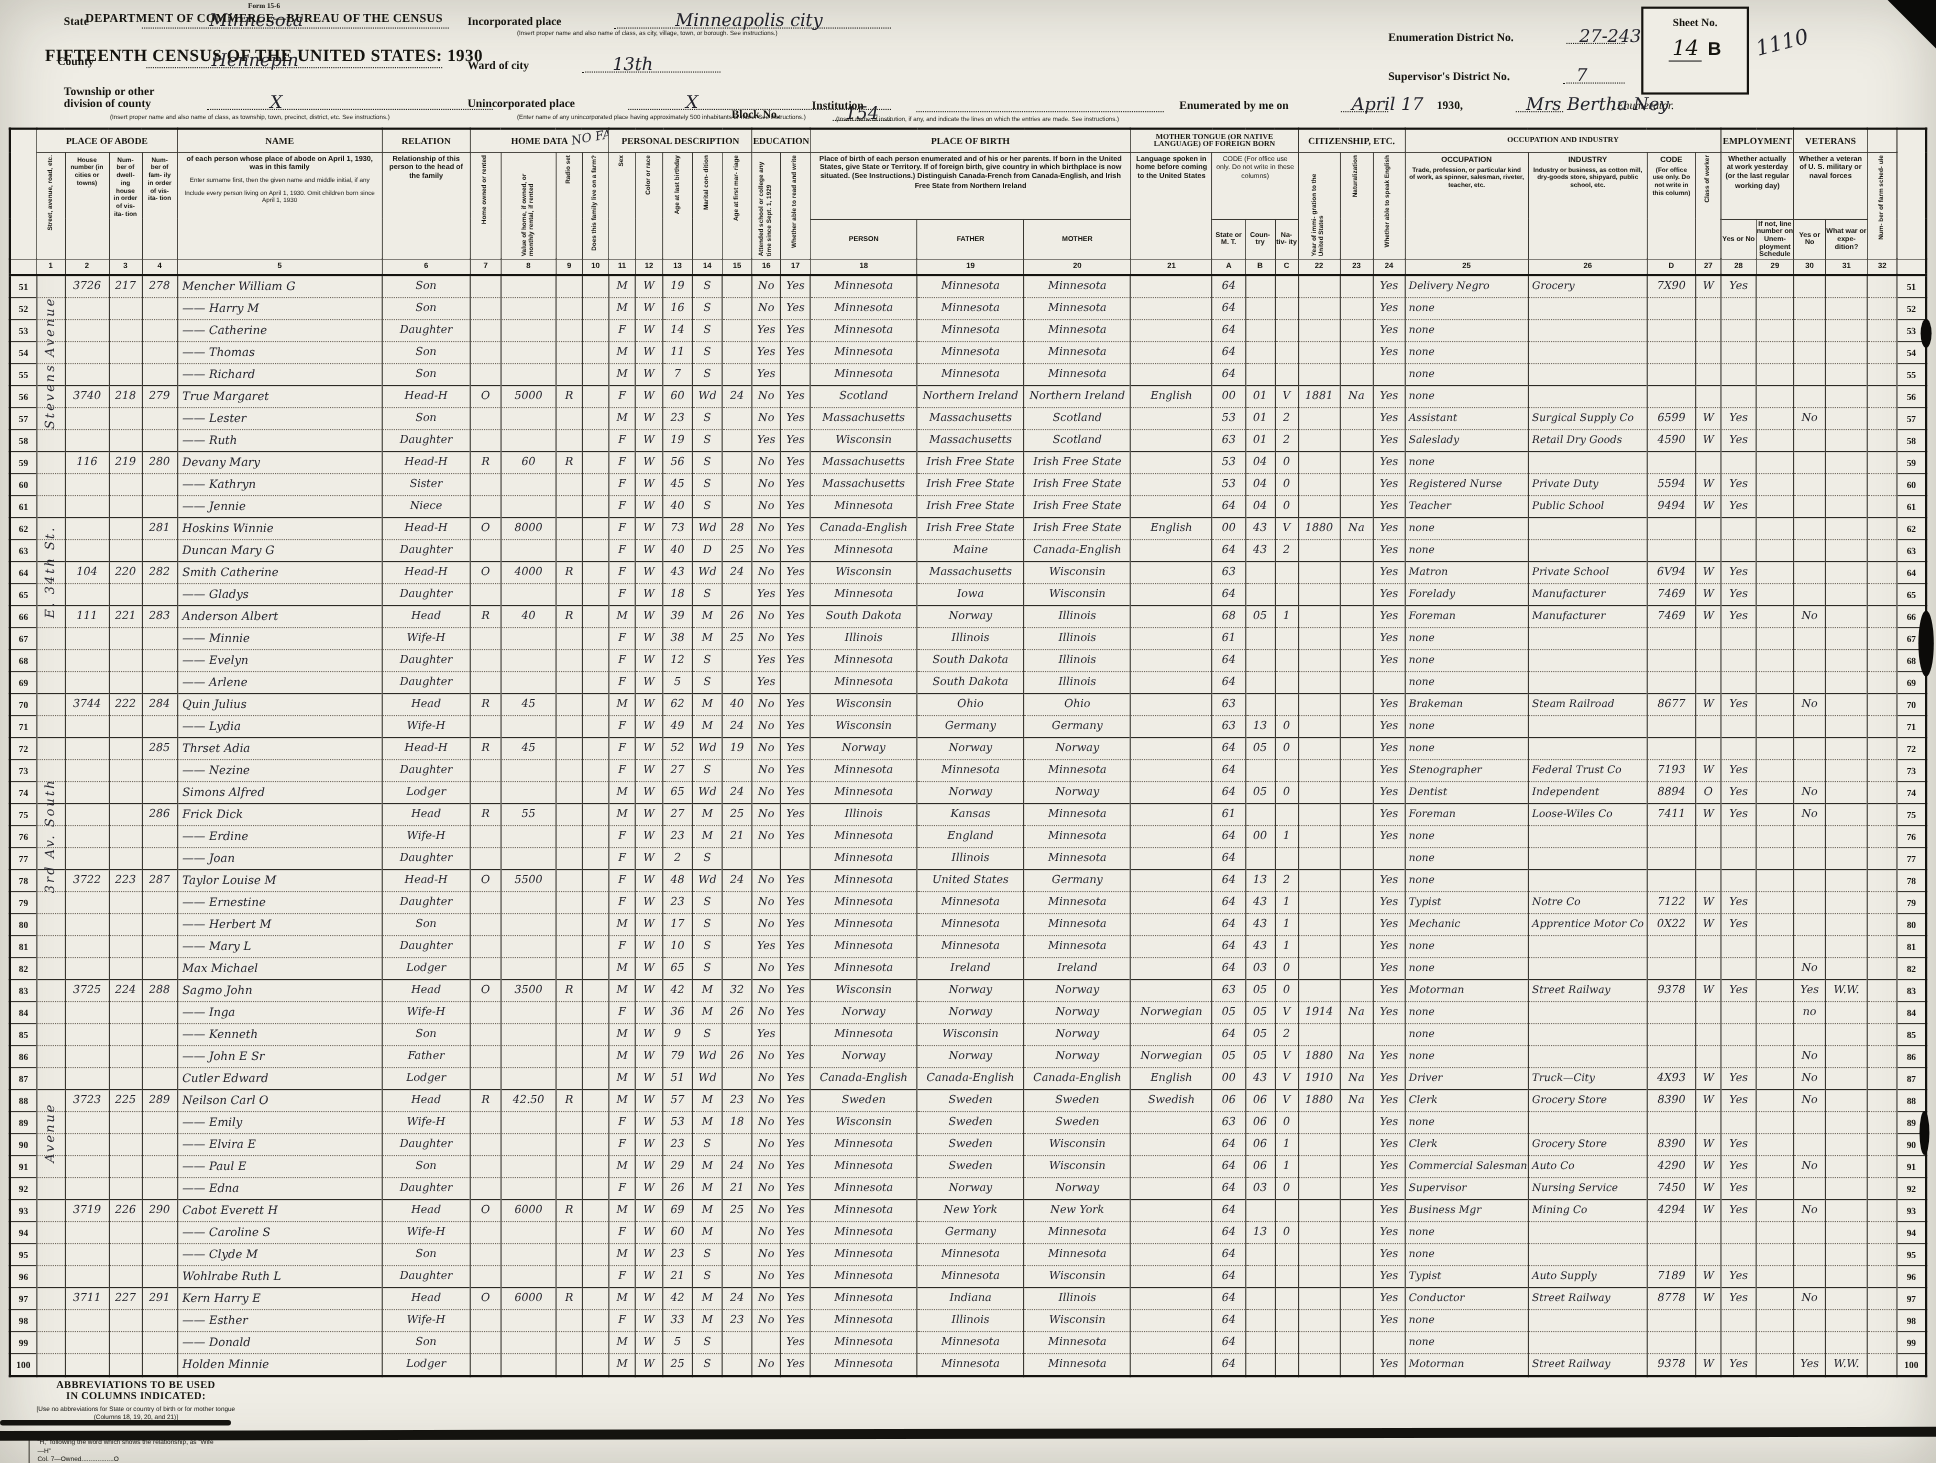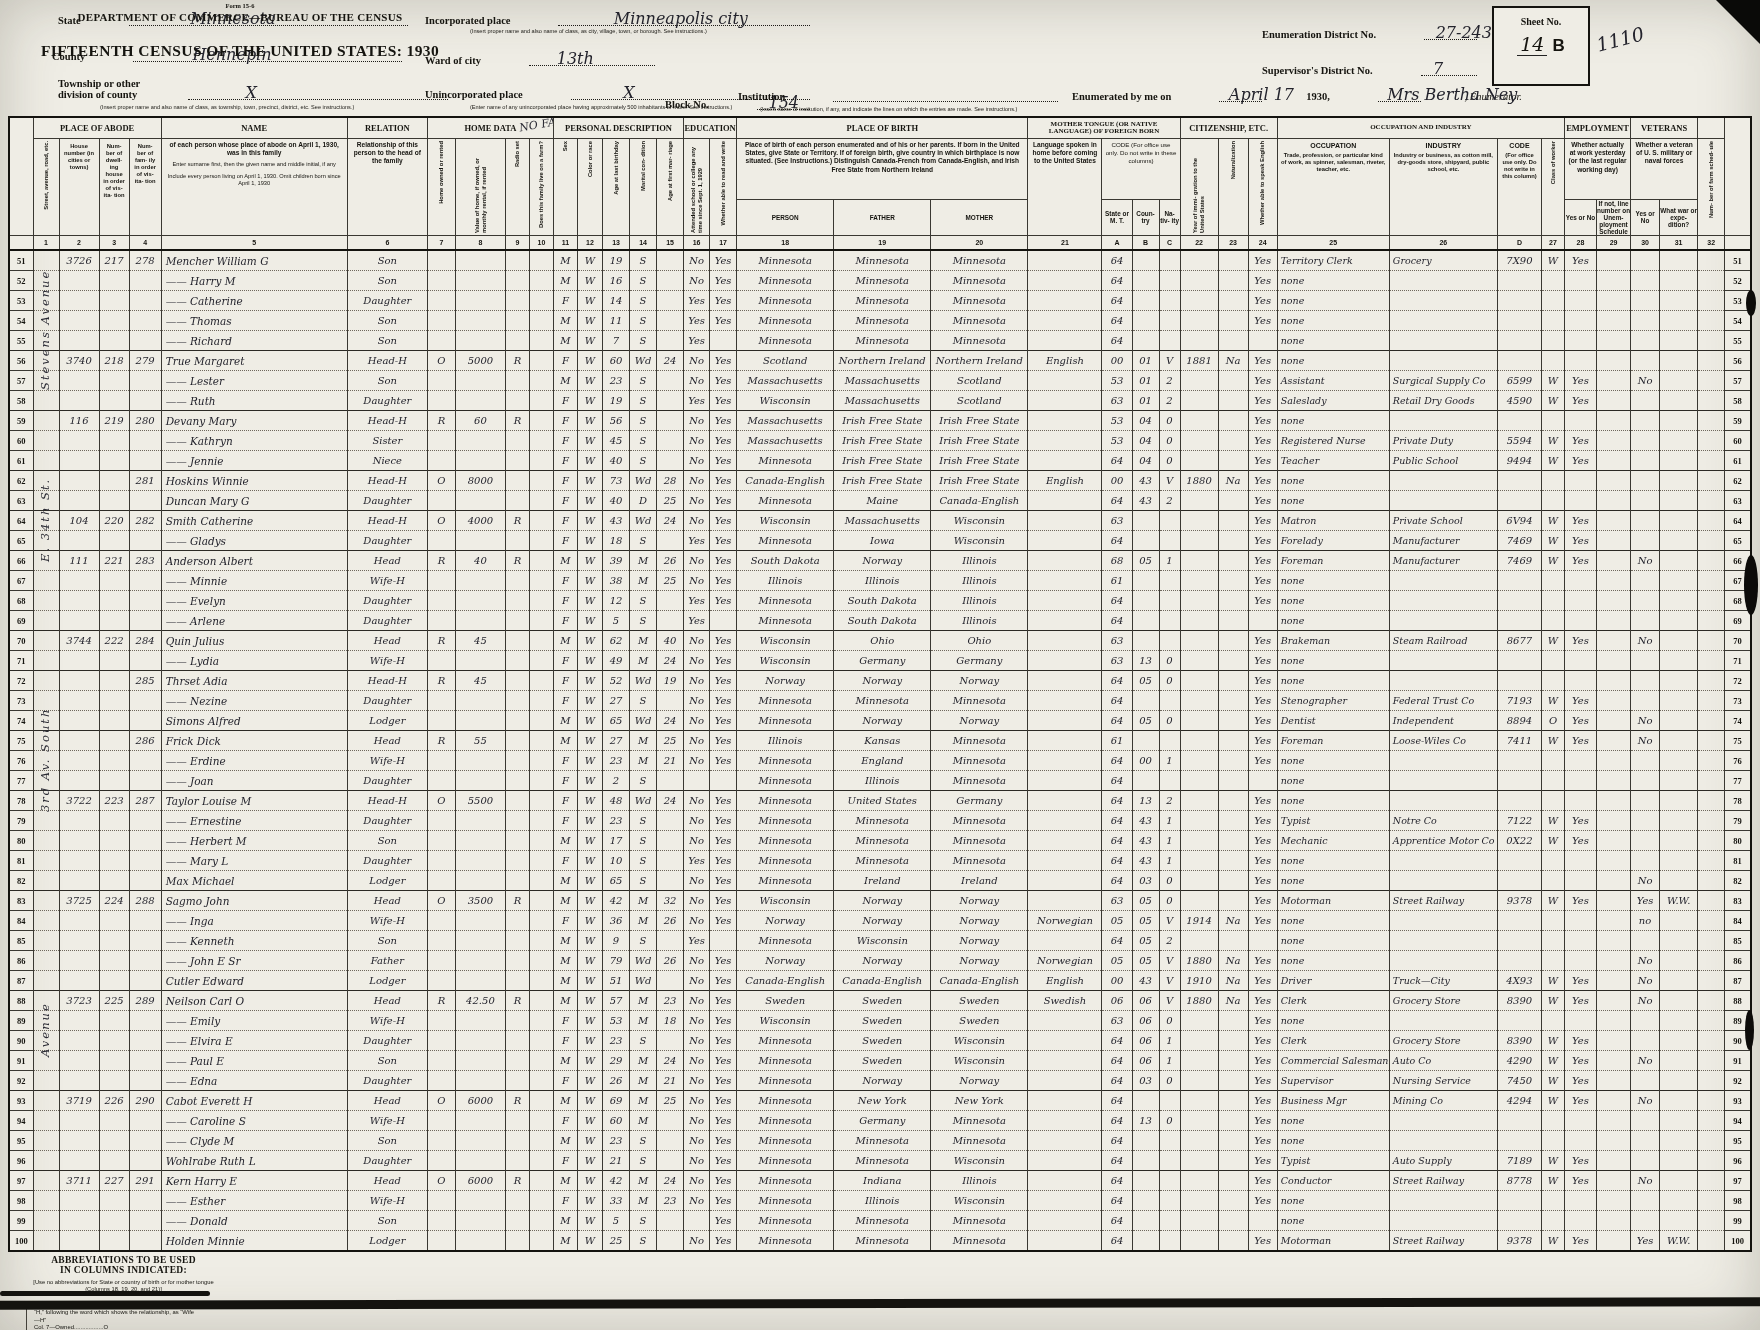--- a/index.html
+++ b/index.html
@@ -400,21 +400,21 @@
             <td class="hw c hb">Minnesota</td>
             <td class="hw c">Minnesota</td>
             <td class="hw c">Minnesota</td>
             <td class="hw c hb"></td>
             <td class="hw c">64</td>
             <td class="hw c"></td>
             <td class="hw c"></td>
             <td class="hw c hb"></td>
             <td class="hw c"></td>
             <td class="hw c">Yes</td>
-            <td class="hw lft hb">Territory Clerk</td>
+            <td class="hw lft hb">Delivery Negro</td>
             <td class="hw lft">Grocery</td>
             <td class="hw c">7X90</td>
             <td class="hw c">W</td>
             <td class="hw c hb">Yes</td>
             <td class="hw c"></td>
             <td class="hw c hb"></td>
             <td class="hw c"></td>
             <td class="hw c hb"></td>
             <td class="num hb">51</td>
           </tr>

